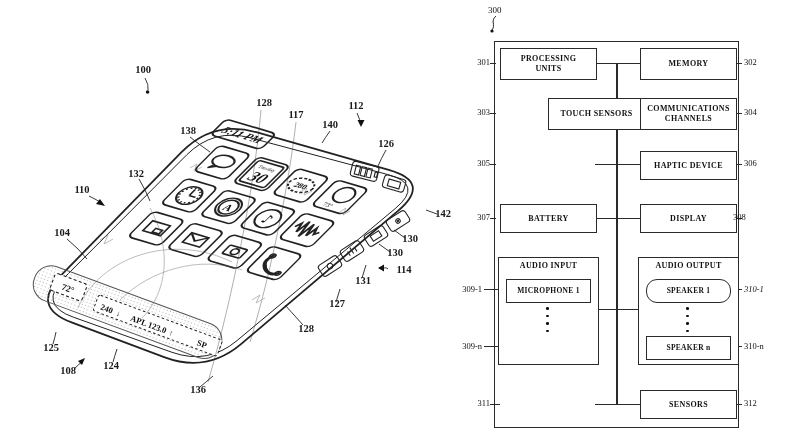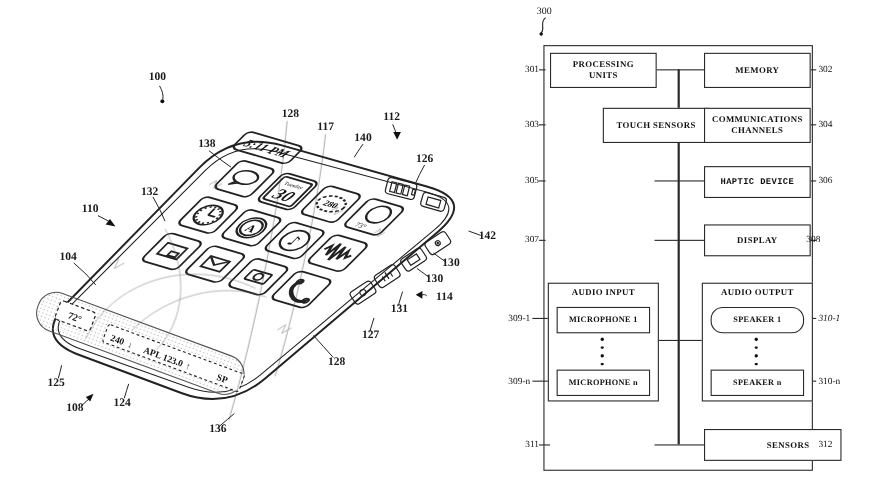--- a/index.html
+++ b/index.html
@@ -257,60 +257,60 @@
     <div class="bd-box" style="left:160px;top:48px;width:95px;height:30px;">
       <span>MEMORY</span>
     </div>
     <div class="bd-box" style="left:20px;top:98px;width:95px;height:30px;margin-left:48px;">
       <span>TOUCH SENSORS</span>
     </div>
     <div class="bd-box" style="left:160px;top:98px;width:95px;height:30px;">
       <span>COMMUNICATIONS</span>
       <span>CHANNELS</span>
     </div>
-    <div class="bd-box" style="left:160px;top:151px;width:95px;height:27px;font-family:Liberation Mono, monospace;">
+    <div class="bd-box" style="left:160px;top:151px;width:95px;height:27px;">
       <span>HAPTIC DEVICE</span>
+    </div>
+    <div class="bd-box" style="left:20px;top:204px;width:95px;height:27px;">
+      <span>BATTERY</span>
     </div>
     <div class="bd-box" style="left:160px;top:204px;width:95px;height:27px;">
       <span>DISPLAY</span>
     </div>
 
     <div class="bd-group" style="left:18px;top:257px;width:99px;height:106px;">
       <div class="gtitle">AUDIO INPUT</div>
       <div class="bd-inner" style="left:7px;top:21px;width:83px;height:22px;">
         <span>MICROPHONE 1</span>
       </div>
       <div class="dotcol" style="left:47px;top:49px;">
           <i></i>
           <i></i>
           <i></i>
           <i></i>
         </div>
-      <div class="bd-inner" style="left:7px;top:78px;width:83px;height:22px;">
-        <span>MICROPHONE n</span>
-      </div>
     </div>
 
     <div class="bd-group" style="left:158px;top:257px;width:99px;height:106px;">
       <div class="gtitle">AUDIO OUTPUT</div>
       <div class="bd-inner" style="left:7px;top:21px;width:83px;height:22px;border-radius:11px;">
         <span>SPEAKER 1</span>
       </div>
       <div class="dotcol" style="left:47px;top:49px;">
           <i></i>
           <i></i>
           <i></i>
           <i></i>
         </div>
       <div class="bd-inner" style="left:7px;top:78px;width:83px;height:22px;">
         <span>SPEAKER n</span>
       </div>
     </div>
 
-    <div class="bd-box" style="left:160px;top:390px;width:95px;height:27px;padding-left:28px;">
+    <div class="bd-box" style="left:160px;top:390px;width:95px;height:27px;">
       <span>SENSORS</span>
     </div>
 
     <span class="bd-ref l" style="left:-14px;top:57px;width:24px;">301</span>
     <span class="bd-ref l" style="left:-14px;top:107px;width:24px;">303</span>
     <span class="bd-ref l" style="left:-14px;top:158px;width:24px;">305</span>
     <span class="bd-ref l" style="left:-14px;top:212px;width:24px;">307</span>
     <span class="bd-ref l" style="left:-22px;top:284px;width:24px;">309-1</span>
     <span class="bd-ref l" style="left:-22px;top:341px;width:24px;">309-n</span>
     <span class="bd-ref l" style="left:-14px;top:398px;width:24px;">311</span>

